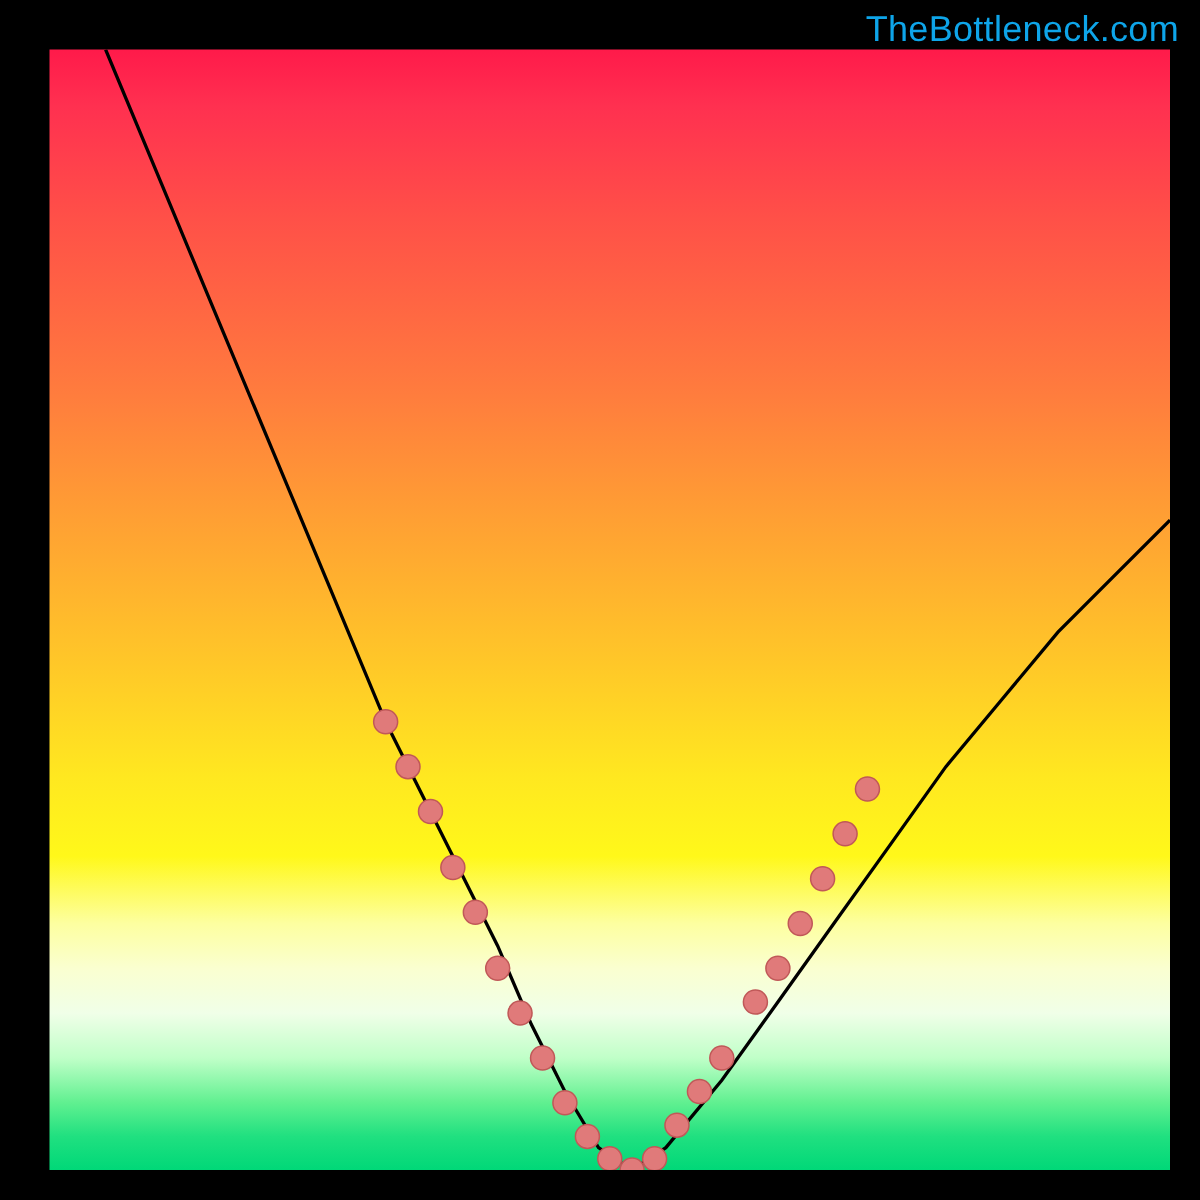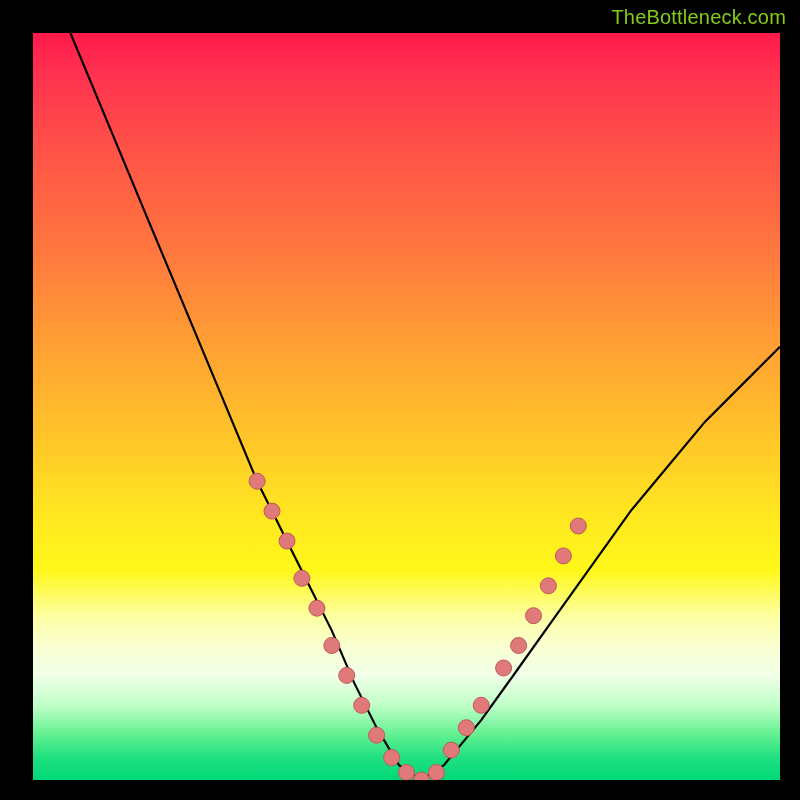--- a/index.html
+++ b/index.html
@@ -32,22 +32,22 @@
       #c0ffc8 90%,
       #60f090 94%,
       #20e080 97%,
       #00d878 100%
     );
   }
   .watermark {
     position: absolute;
     top: 6px;
     right: 14px;
-    color: #84cc16;
-    font-size: 20px;
+    color: #0ea5e9;
+    font-size: 24px;
     letter-spacing: 0.2px;
     z-index: 10;
   }
   .curve-layer {
     position: absolute;
     left: 0;
     top: 0;
     width: 747px;
     height: 747px;
   }

